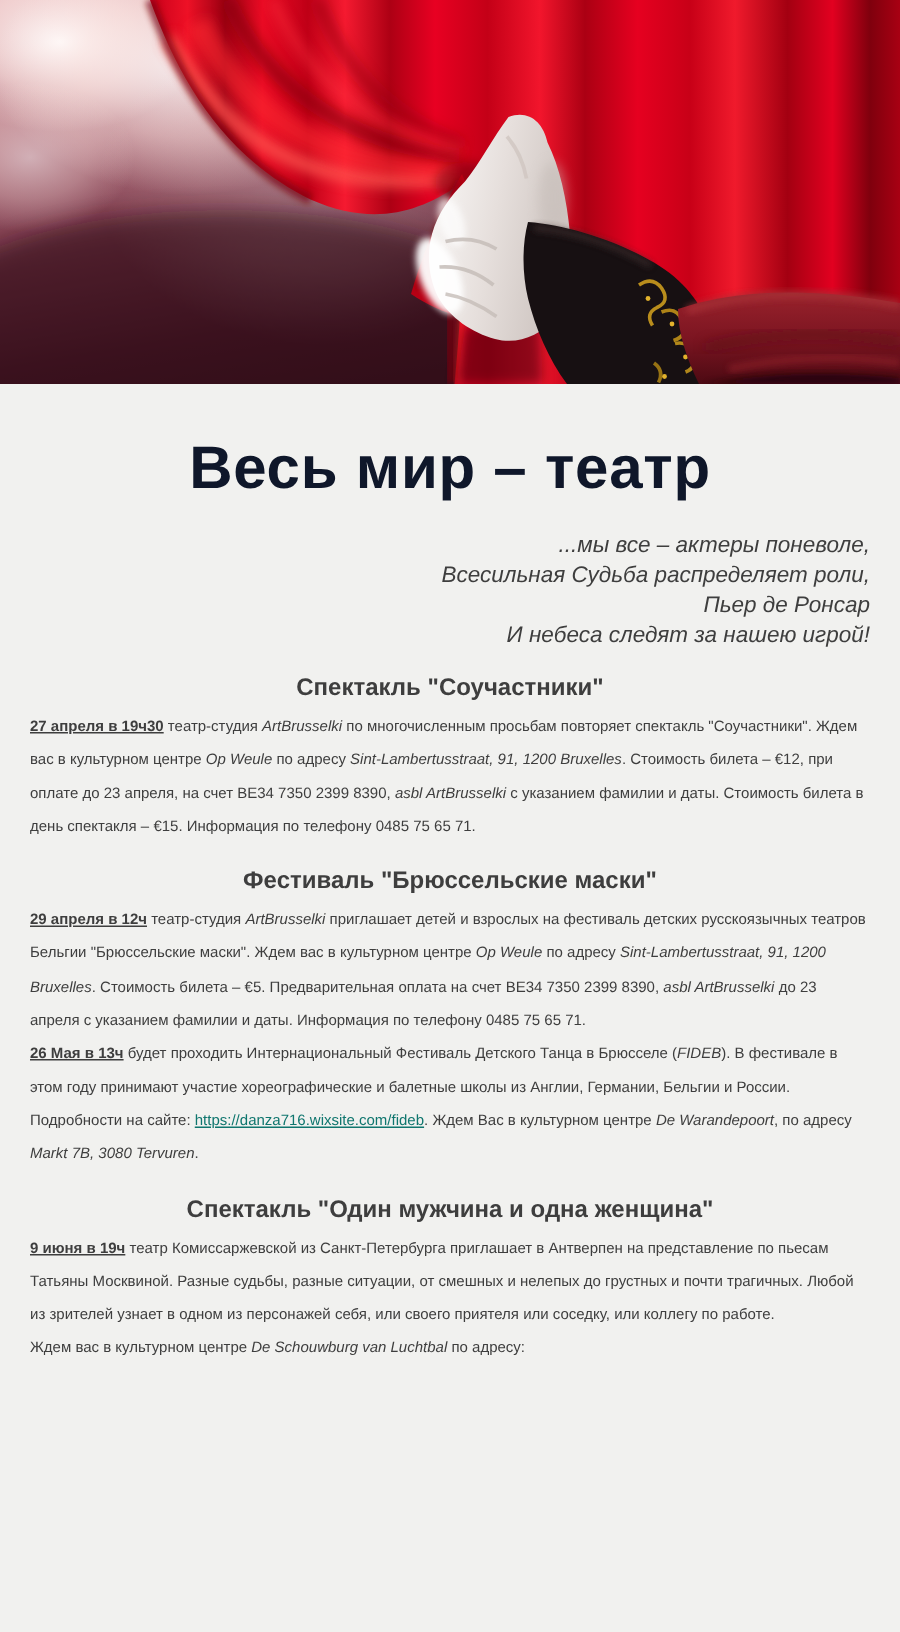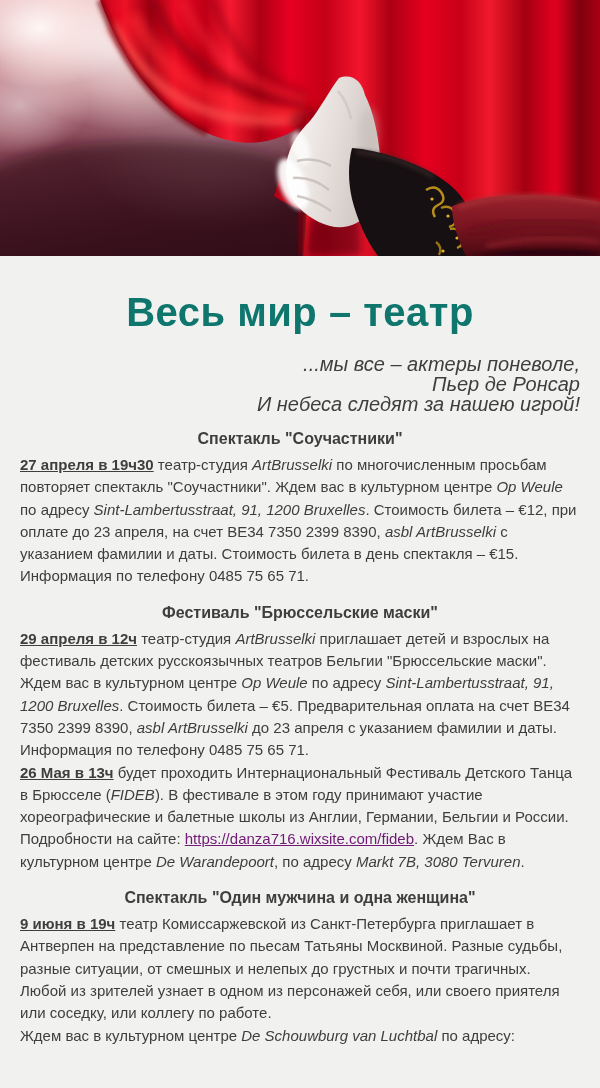--- a/index.html
+++ b/index.html
@@ -7,36 +7,36 @@
     width: 600px; height: 1088px; overflow: hidden;
     background: #f1f1ef;
     font-family: "Liberation Sans", "DejaVu Sans", sans-serif;
     color: #3e3e3e;
   }
   .hero { width: 600px; height: 256px; display: block; }
   .hero svg { display: block; }
   h1.page-title {
     margin: 32px 10px 0; text-align: center;
     font-size: 40px; line-height: 48px; font-weight: bold;
-    color: #0f766e; letter-spacing: 0.5px;
+    color: #0f172a; letter-spacing: 0.5px;
   }
   .epigraph {
     margin: 18px 20px 0; text-align: right;
-    font-style: italic; font-size: 20px; line-height: 20px; color: #3e3e3e;
+    font-style: italic; font-size: 15px; line-height: 20px; color: #3e3e3e;
   }
   section h2 {
     margin: 15px 20px 5px; text-align: center;
     font-size: 16px; line-height: 20px; font-weight: bold; color: #3e3e3e;
   }
   section p {
-    margin: 0 20px; font-size: 15px; line-height: 22.3px; color: #3e3e3e;
+    margin: 0 20px; font-size: 10px; line-height: 22.3px; color: #3e3e3e;
   }
   .bu { font-weight: bold; text-decoration: underline; }
   .i  { font-style: italic; }
-  a.link { color: #701a75; text-decoration: underline; cursor: pointer; }
+  a.link { color: #0f766e; text-decoration: underline; cursor: pointer; }
 </style>
 </head>
 <body>
 
 <div class="hero">
   <svg width="600" height="256" viewBox="0 0 600 256" xmlns="http://www.w3.org/2000/svg">
     <defs>
       <linearGradient id="bgLin" x1="0" y1="0" x2="0.4" y2="1">
         <stop offset="0" stop-color="#e3b3b8"></stop>
         <stop offset="0.35" stop-color="#a96774"></stop>
@@ -171,20 +171,21 @@
       <path d="M 486 246 C 525 238 565 237 600 242" stroke="#93222b" stroke-width="5" fill="none" opacity="0.6" filter="url(#blur2)"></path>
       <path d="M 470 256 C 510 248 560 247 600 252 L 600 256 Z" fill="#1d0508" opacity="0.8" filter="url(#blur2)"></path>
     </g>
   </svg>
 </div>
 
 <h1 class="page-title">Весь мир – театр</h1>
 
 <div class="epigraph">
   <div>...мы все – актеры поневоле,</div>
+  <div>Всесильная Судьба распределяет роли,</div>
   <div>Пьер де Ронсар</div>
   <div>И небеса следят за нашею игрой!</div>
 </div>
 
 <section>
   <h2>Спектакль "Соучастники"</h2>
   <p><span class="bu">27 апреля в 19ч30</span><span> театр-студия </span><span class="i">ArtBrusselki</span><span> по многочисленным просьбам повторяет спектакль "Соучастники". Ждем вас в культурном центре </span><span class="i">Op Weule</span><span> по адресу </span><span class="i">Sint-Lambertusstraat, 91, 1200 Bruxelles</span><span>. Стоимость билета – €12, при оплате до 23 апреля, на счет BE34 7350 2399 8390, </span><span class="i">asbl ArtBrusselki</span><span> с указанием фамилии и даты. Стоимость билета в день спектакля – €15. Информация по телефону 0485 75 65 71.</span></p>
 </section>
 
 <section>

